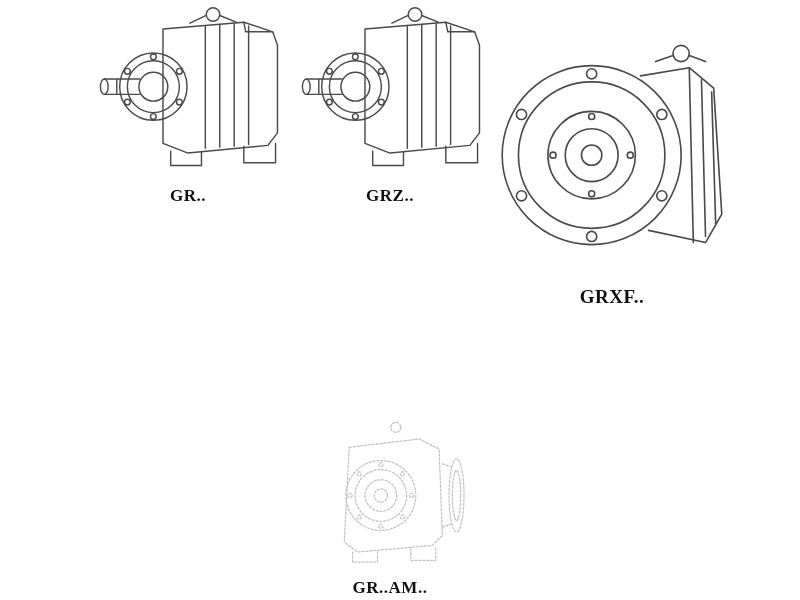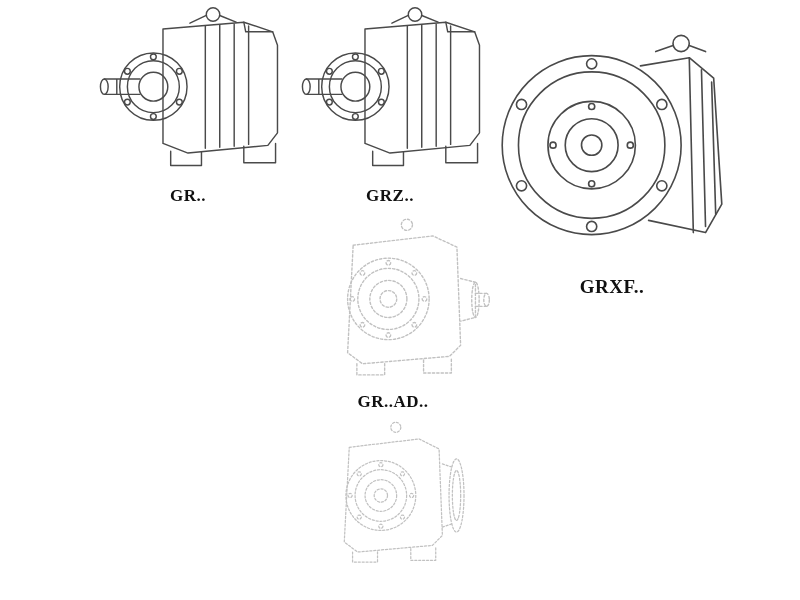--- a/index.html
+++ b/index.html
@@ -198,36 +198,31 @@
     <figcaption class="figure-label">GR..</figcaption>
   </figure>
 
   <figure class="figure" style="left:288px; top:2px; width:204px; height:204px;">
     <svg class="drawing" viewBox="0 0 200 185">
         <use href="#sym-side" xlink:href="#sym-side"></use>
       </svg>
     <figcaption class="figure-label">GRZ..</figcaption>
   </figure>
 
-  <figure class="figure figure--large" style="left:490px; top:2px; width:244px; height:296px;">
+  <figure class="figure figure--large" style="left:490px; top:12px; width:244px; height:296px;">
     <svg class="drawing" viewBox="0 0 240 260">
         <use href="#sym-flange-front" xlink:href="#sym-flange-front"></use>
       </svg>
     <figcaption class="figure-label">GRXF..</figcaption>
   </figure>
 
 
-  <figure class="figure figure--faded" style="left:286px; top:210px; width:214px; height:202px;">
-    <svg class="drawing" viewBox="0 0 210 190">
-        <use href="#sym-adapter" xlink:href="#sym-adapter"></use>
-      </svg>
-    <figcaption class="figure-label">GR..AD..</figcaption>
-  </figure>
 
 
   <figure class="figure figure--faded" style="left:286px; top:414px; width:208px; height:184px;">
     <svg class="drawing" viewBox="0 0 210 190">
         <use href="#sym-motor-adapter" xlink:href="#sym-motor-adapter"></use>
       </svg>
+    <figcaption class="figure-label">GR..AM..</figcaption>
   </figure>
 
 
 </div>
 
 </body></html>

